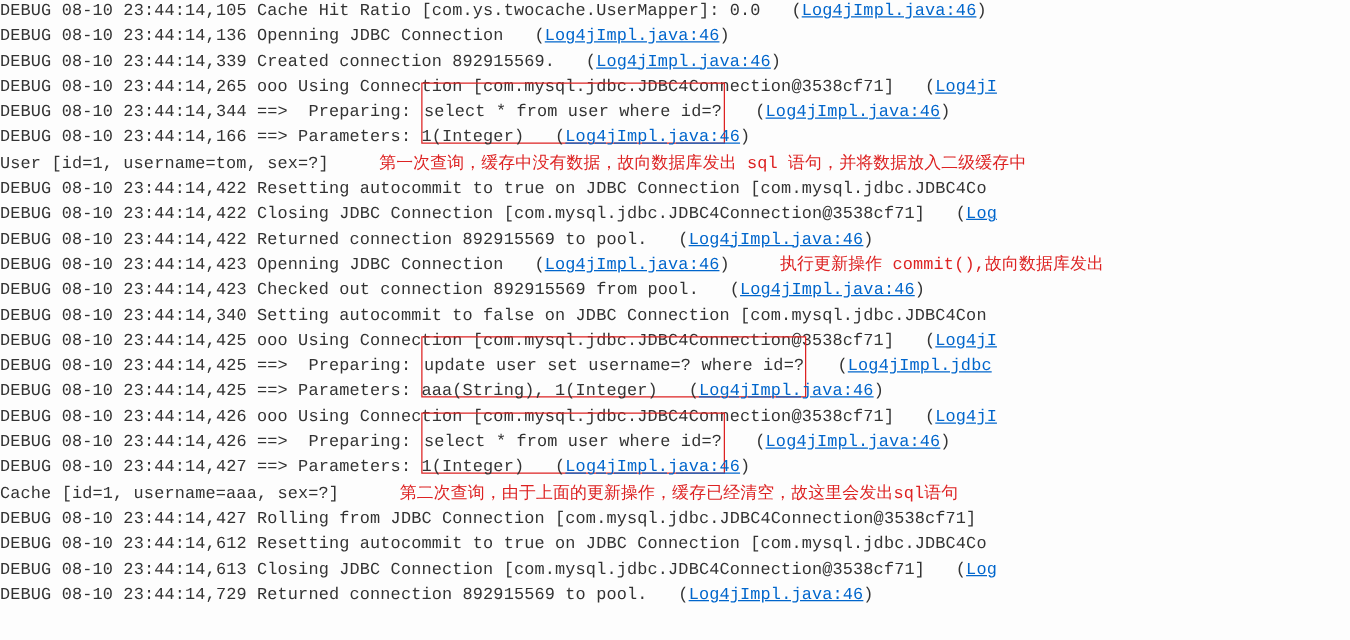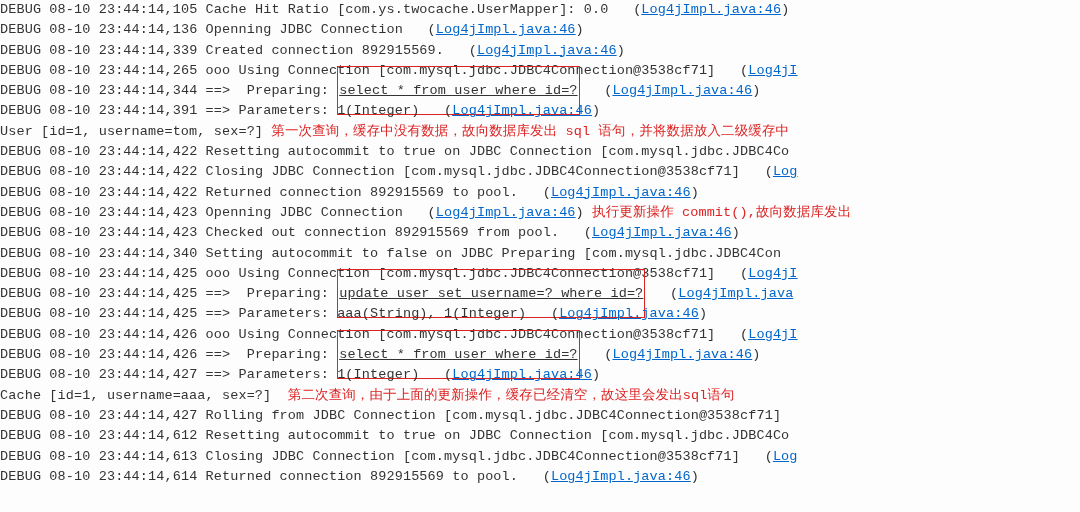--- a/index.html
+++ b/index.html
@@ -14,43 +14,42 @@
     overflow: hidden;
     width: 1080px;
     height: 512px;
     letter-spacing: 0.12px;
   }
   .line { white-space: pre; }
   .link { color: #0066cc; text-decoration: underline; margin-top: 33px; }
   .boxed {
     border: 1.5px solid #d22;
     padding: 16px 1px;
-    text-decoration: underline;
   }
-  .ann-red { color: #d22; }
+  .ann-red { color: #d22; margin-left: 32px; }
 </style>
 </head>
 <body>
 
 <div class="line"><span>DEBUG</span> <span>08-10</span> <span>23:44:14</span>,<span>105</span> <span>Cache Hit Ratio [com.ys.twocache.UserMapper]: 0.0</span><span>   (</span><span class="link">Log4jImpl.java:46</span><span>)</span></div>
 <div class="line"><span>DEBUG</span> <span>08-10</span> <span>23:44:14</span>,<span>136</span> <span>Openning JDBC Connection</span><span>   (</span><span class="link">Log4jImpl.java:46</span><span>)</span></div>
 <div class="line"><span>DEBUG</span> <span>08-10</span> <span>23:44:14</span>,<span>339</span> <span>Created connection 892915569.</span><span>   (</span><span class="link">Log4jImpl.java:46</span><span>)</span></div>
 <div class="line"><span>DEBUG</span> <span>08-10</span> <span>23:44:14</span>,<span>265</span> <span>ooo Using Connection [com.mysql.jdbc.JDBC4Connection@3538cf71]</span><span>   (</span><span class="link">Log4jI</span></div>
 <div class="line"><span>DEBUG</span> <span>08-10</span> <span>23:44:14</span>,<span>344</span> <span>==&gt;  Preparing: </span><span class="boxed">select * from user where id=?</span><span>   (</span><span class="link">Log4jImpl.java:46</span><span>)</span></div>
-<div class="line"><span>DEBUG</span> <span>08-10</span> <span>23:44:14</span>,<span>391</span> <span>==&gt; Parameters: 1(Integer)</span><span>   (</span><span class="link">Log4jImpl.java:46</span><span>)</span></div>
+<div class="line"><span>DEBUG</span> <span>08-10</span> <span>23:44:14</span>,<span>166</span> <span>==&gt; Parameters: 1(Integer)</span><span>   (</span><span class="link">Log4jImpl.java:46</span><span>)</span></div>
 <div class="line"><span>User [id=1, username=tom, sex=?]</span> <span class="ann-red">第一次查询，缓存中没有数据，故向数据库发出 sql 语句，并将数据放入二级缓存中</span></div>
 <div class="line"><span>DEBUG</span> <span>08-10</span> <span>23:44:14</span>,<span>422</span> <span>Resetting autocommit to true on JDBC Connection [com.mysql.jdbc.JDBC4Co</span></div>
 <div class="line"><span>DEBUG</span> <span>08-10</span> <span>23:44:14</span>,<span>422</span> <span>Closing JDBC Connection [com.mysql.jdbc.JDBC4Connection@3538cf71]</span><span>   (</span><span class="link">Log</span></div>
 <div class="line"><span>DEBUG</span> <span>08-10</span> <span>23:44:14</span>,<span>422</span> <span>Returned connection 892915569 to pool.</span><span>   (</span><span class="link">Log4jImpl.java:46</span><span>)</span></div>
 <div class="line"><span>DEBUG</span> <span>08-10</span> <span>23:44:14</span>,<span>423</span> <span>Openning JDBC Connection</span><span>   (</span><span class="link">Log4jImpl.java:46</span><span>)</span> <span class="ann-red">执行更新操作 commit(),故向数据库发出</span></div>
 <div class="line"><span>DEBUG</span> <span>08-10</span> <span>23:44:14</span>,<span>423</span> <span>Checked out connection 892915569 from pool.</span><span>   (</span><span class="link">Log4jImpl.java:46</span><span>)</span></div>
-<div class="line"><span>DEBUG</span> <span>08-10</span> <span>23:44:14</span>,<span>340</span> <span>Setting autocommit to false on JDBC Preparing [com.mysql.jdbc.JDBC4Con</span></div>
+<div class="line"><span>DEBUG</span> <span>08-10</span> <span>23:44:14</span>,<span>340</span> <span>Setting autocommit to false on JDBC Connection [com.mysql.jdbc.JDBC4Con</span></div>
 <div class="line"><span>DEBUG</span> <span>08-10</span> <span>23:44:14</span>,<span>425</span> <span>ooo Using Connection [com.mysql.jdbc.JDBC4Connection@3538cf71]</span><span>   (</span><span class="link">Log4jI</span></div>
-<div class="line"><span>DEBUG</span> <span>08-10</span> <span>23:44:14</span>,<span>425</span> <span>==&gt;  Preparing: </span><span class="boxed">update user set username=? where id=?</span><span>   (</span><span class="link">Log4jImpl.java</span></div>
+<div class="line"><span>DEBUG</span> <span>08-10</span> <span>23:44:14</span>,<span>425</span> <span>==&gt;  Preparing: </span><span class="boxed">update user set username=? where id=?</span><span>   (</span><span class="link">Log4jImpl.jdbc</span></div>
 <div class="line"><span>DEBUG</span> <span>08-10</span> <span>23:44:14</span>,<span>425</span> <span>==&gt; Parameters: aaa(String), 1(Integer)</span><span>   (</span><span class="link">Log4jImpl.java:46</span><span>)</span></div>
 <div class="line"><span>DEBUG</span> <span>08-10</span> <span>23:44:14</span>,<span>426</span> <span>ooo Using Connection [com.mysql.jdbc.JDBC4Connection@3538cf71]</span><span>   (</span><span class="link">Log4jI</span></div>
 <div class="line"><span>DEBUG</span> <span>08-10</span> <span>23:44:14</span>,<span>426</span> <span>==&gt;  Preparing: </span><span class="boxed">select * from user where id=?</span><span>   (</span><span class="link">Log4jImpl.java:46</span><span>)</span></div>
 <div class="line"><span>DEBUG</span> <span>08-10</span> <span>23:44:14</span>,<span>427</span> <span>==&gt; Parameters: 1(Integer)</span><span>   (</span><span class="link">Log4jImpl.java:46</span><span>)</span></div>
 <div class="line"><span>Cache [id=1, username=aaa, sex=?]</span>  <span class="ann-red">第二次查询，由于上面的更新操作，缓存已经清空，故这里会发出sql语句</span></div>
 <div class="line"><span>DEBUG</span> <span>08-10</span> <span>23:44:14</span>,<span>427</span> <span>Rolling from JDBC Connection [com.mysql.jdbc.JDBC4Connection@3538cf71]</span></div>
 <div class="line"><span>DEBUG</span> <span>08-10</span> <span>23:44:14</span>,<span>612</span> <span>Resetting autocommit to true on JDBC Connection [com.mysql.jdbc.JDBC4Co</span></div>
 <div class="line"><span>DEBUG</span> <span>08-10</span> <span>23:44:14</span>,<span>613</span> <span>Closing JDBC Connection [com.mysql.jdbc.JDBC4Connection@3538cf71]</span><span>   (</span><span class="link">Log</span></div>
-<div class="line"><span>DEBUG</span> <span>08-10</span> <span>23:44:14</span>,<span>614</span> <span>Returned connection 892915569 to pool.</span><span>   (</span><span class="link">Log4jImpl.java:46</span><span>)</span></div>
+<div class="line"><span>DEBUG</span> <span>08-10</span> <span>23:44:14</span>,<span>729</span> <span>Returned connection 892915569 to pool.</span><span>   (</span><span class="link">Log4jImpl.java:46</span><span>)</span></div>
 
 </body></html>

